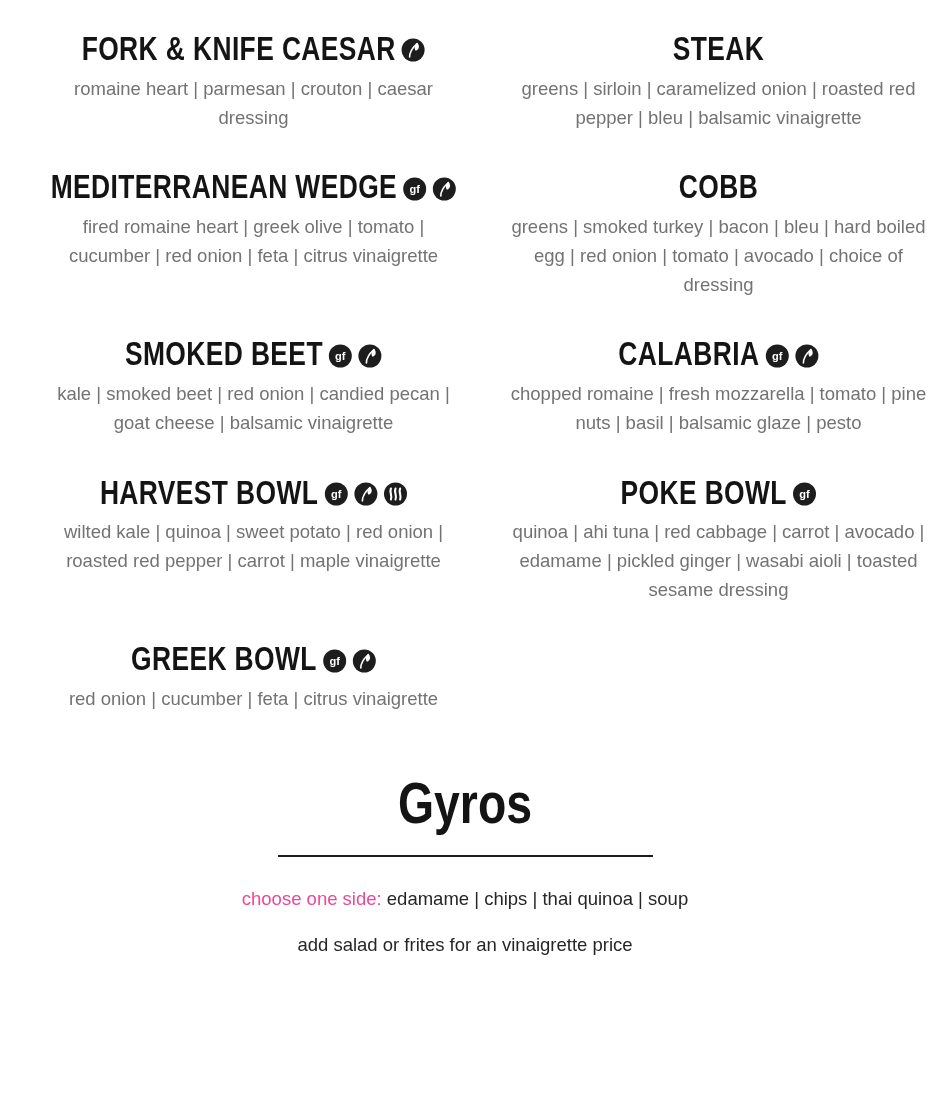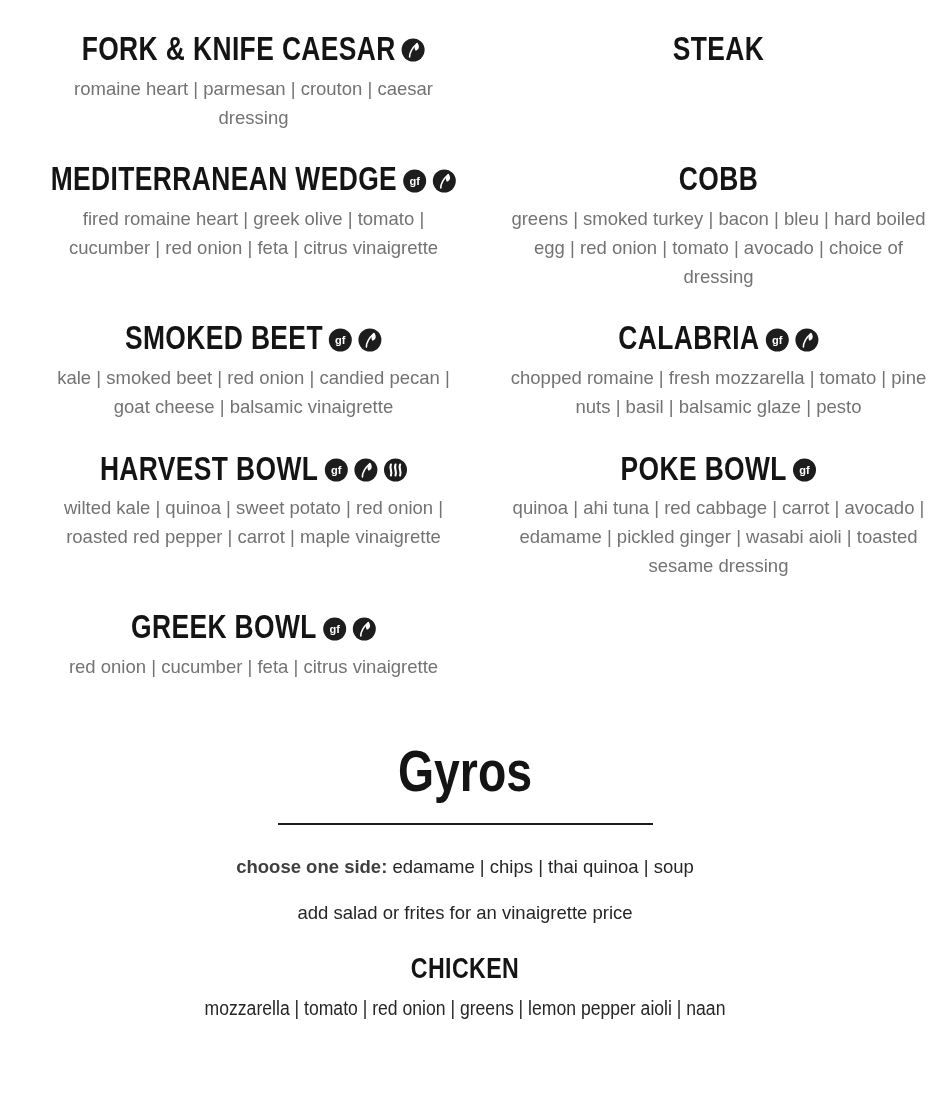--- a/index.html
+++ b/index.html
@@ -10,21 +10,21 @@
   body {
     width: 930px;
     min-height: 1120px;
     font-family: "Liberation Sans", sans-serif;
     color: #1d1d1d;
     overflow: hidden;
   }
   .menu-grid {
     display: grid;
     grid-template-columns: 1fr 1fr;
-    row-gap: 28px;
+    row-gap: 36px;
     padding-top: 30px;
     align-items: start;
   }
   .menu-item {
     text-align: center;
   }
   .item-title-row {
     display: flex;
     justify-content: center;
     align-items: center;
@@ -73,22 +73,22 @@
     border-top: 2px solid #1d1d1d;
     margin: 18px auto 0 auto;
   }
   .gyros-sides {
     margin-top: 28px;
     font-size: 18.5px;
     line-height: 1.55;
     color: #262626;
   }
   .gyros-sides .sides-label {
-    font-weight: 700;
-    color: #404040;
+    font-weight: 400;
+    color: #ec4899;
   }
   .gyros-note {
     margin-top: 18px;
     font-size: 18.5px;
     line-height: 1.55;
     color: #262626;
   }
   .gyro-item {
     margin-top: 24px;
     text-align: center;
@@ -146,20 +146,21 @@
           </svg>
         </span>
     </div>
     <div class="item-desc">romaine heart | parmesan | crouton | caesar dressing</div>
   </div>
 
   <div class="menu-item">
     <div class="item-title-row">
       <span class="item-name">STEAK</span>
     </div>
+    <div class="item-desc">greens | sirloin | caramelized onion | roasted red pepper | bleu | balsamic vinaigrette</div>
   </div>
 
   <div class="menu-item">
     <div class="item-title-row">
       <span class="item-name">MEDITERRANEAN WEDGE</span>
       <span class="badge">
           <svg width="30" height="24">
             <use href="#sym-gf"></use>
           </svg>
         </span>
@@ -267,19 +268,13 @@
 </div>
 
 <div class="gyros-section">
   <div class="gyros-title">Gyros</div>
   <div class="gyros-divider"></div>
   <div class="gyros-sides">
     <span class="sides-label">choose one side:</span><span> edamame | chips | thai quinoa | soup</span>
   </div>
   <div class="gyros-note">add salad or frites for an vinaigrette price</div>
 
-  <div class="gyro-item">
-    <div class="item-title-row">
-      <span class="item-name">CHICKEN</span>
-    </div>
-    <div class="gyro-desc">mozzarella | tomato | red onion | greens | lemon pepper aioli | naan</div>
-  </div>
 </div>
 
 </body></html>

